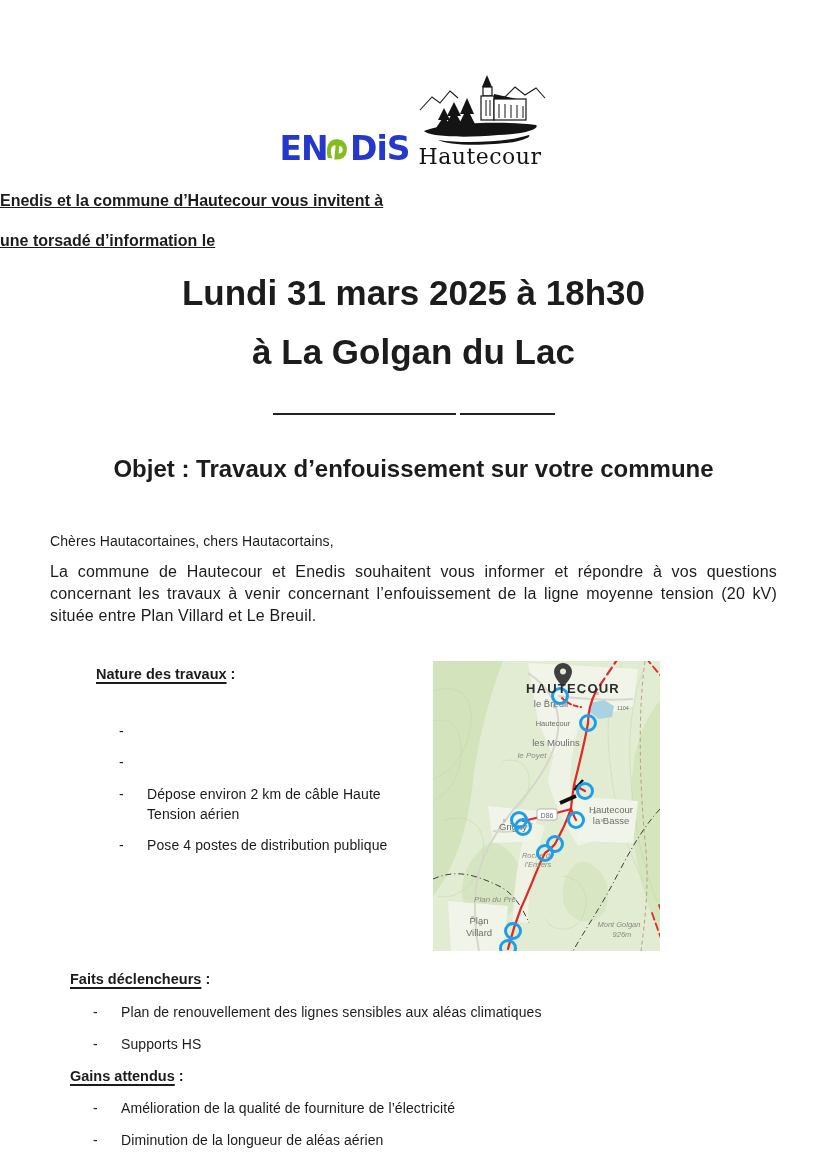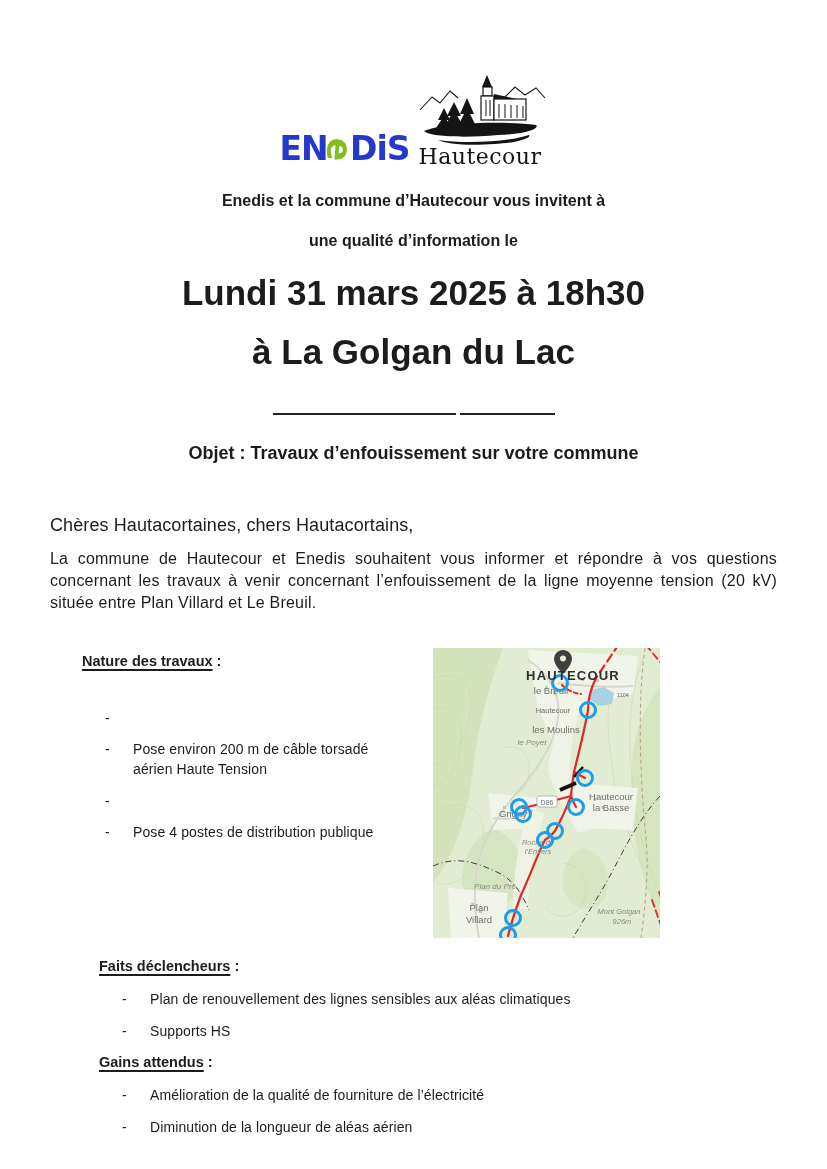--- a/index.html
+++ b/index.html
@@ -22,56 +22,56 @@
     font-weight:800;font-size:33px;letter-spacing:-1px;
     color:#2438cc;line-height:1;padding-bottom:4px;white-space:nowrap;
   }
   .enedis .e-green{
     display:inline-block;color:#85bc20;
     transform:rotate(95deg) translate(1px,0);
     font-size:1.05em;
   }
   .hautecour-logo{display:block;}
   
-  .h-line{ text-align:center;font-weight:700;font-size:16px;line-height:1.2; }
+  .h-line{ text-align:left;font-weight:700;font-size:16px;line-height:1.2;text-decoration:underline; }
   .h-line1{margin-top:21px;}
   .h-line2{margin-top:21px;}
   .h-big{ text-align:center;font-weight:700;font-size:35px;line-height:1.2;}
   .h-date{margin-top:22px;}
   .h-loc{margin-top:17px;}
   .divider{
     margin-top:40px;display:flex;justify-content:center;gap:4px;align-items:center;
   }
   .divider .seg{height:2px;background:#222;display:block;}
   .divider .seg1{width:183px;}
   .divider .seg2{width:95px;}
   .subject{
-    text-align:center;font-weight:700;font-size:18px;line-height:1.2;margin-top:28px;
+    text-align:center;font-weight:700;font-size:24px;line-height:1.2;margin-top:40px;
   }
   
   .body-area{margin:0 50px;}
-  .greeting{margin-top:47px;font-size:18px;line-height:1.45;letter-spacing:.1px;}
+  .greeting{margin-top:47px;font-size:14px;line-height:1.45;letter-spacing:.1px;}
   .intro{
     margin-top:10px;font-size:16px;line-height:22px;letter-spacing:.2px;
     text-align:justify;
   }
   .columns{position:relative;margin-top:38px;min-height:292px;}
-  .left-col{margin-left:32px;width:300px;}
+  .left-col{margin-left:46px;width:300px;}
   .sec-heading{font-weight:700;font-size:14.5px;line-height:1.35;}
   .sec-heading .ht{
     text-decoration:underline;text-decoration-thickness:1.5px;text-underline-offset:3px;
   }
   .bullets{list-style:none;margin:0;padding:0 0 0 23px;}
   .bullets.nature{margin-top:36px;width:272px;}
   .bullets.flat{margin-top:12px;}
   .bullet{display:flex;font-size:14px;line-height:1.45;letter-spacing:.1px;margin-bottom:11px;}
   .bullet .dash{flex:none;width:28px;}
   .bullet .text{flex:1;}
   .map-wrap{position:absolute;left:383px;top:-4px;width:227px;height:290px;}
-  .sec-block{margin-left:49px;}
+  .sec-block{margin-left:20px;}
   .sec-faits{margin-top:13px;}
   .sec-gains{margin-top:11px;}
   .sec-block .bullet{margin-bottom:12px;}
   
   .map-label{font-family:"Liberation Sans","DejaVu Sans",sans-serif;fill:#6e6e6e;}
   .map-label.italic{font-style:italic;fill:#8a8a80;}
 </style>
 </head>
 <body>
 
@@ -114,21 +114,21 @@
 
       <g fill="#141414">
         <path d="M8,57 C30,48 92,47 120,51 C124,54 112,60 82,61 C50,64 14,63 8,57 Z"></path>
         <path d="M22,66 C50,70 92,68 113,61 C116,63 104,69 78,70 C52,72 30,70 22,66 Z"></path>
       </g>
       <text x="64" y="90" text-anchor="middle" font-family="DejaVu Serif, Liberation Serif, serif" font-size="22" fill="#141414" letter-spacing="0.5">Hautecour</text>
     </svg>
   </div>
 
   <div class="h-line h-line1">Enedis et la commune d’Hautecour vous invitent à</div>
-  <div class="h-line h-line2">une qualité d’information le</div>
+  <div class="h-line h-line2">une torsadé d’information le</div>
   <div class="h-big h-date">Lundi 31 mars 2025 à 18h30</div>
   <div class="h-big h-loc">à La Golgan du Lac</div>
 
   <div class="divider">
     <span class="seg seg1"></span>
     <span class="seg seg2"></span>
   </div>
 
   <div class="subject">Objet : Travaux d’enfouissement sur votre commune</div>
 
@@ -138,24 +138,24 @@
 
     <div class="columns">
       <div class="left-col">
         <div class="sec-heading"><span class="ht">Nature des travaux</span><span> :</span></div>
         <ul class="bullets nature">
           <li class="bullet">
               <span class="dash">-</span>
             </li>
           <li class="bullet">
               <span class="dash">-</span>
-              <span class="text">Pose environ 200 m de câble torsadé aérien Haute Tension</span>
             </li>
           <li class="bullet">
               <span class="dash">-</span>
+              <span class="text">Dépose environ 2 km de câble Haute Tension aérien</span>
             </li>
           <li class="bullet">
               <span class="dash">-</span>
               <span class="text">Pose 4 postes de distribution publique</span>
             </li>
         </ul>
       </div>
 
       <div class="map-wrap">
         <svg width="227" height="290" viewBox="0 0 227 290">

